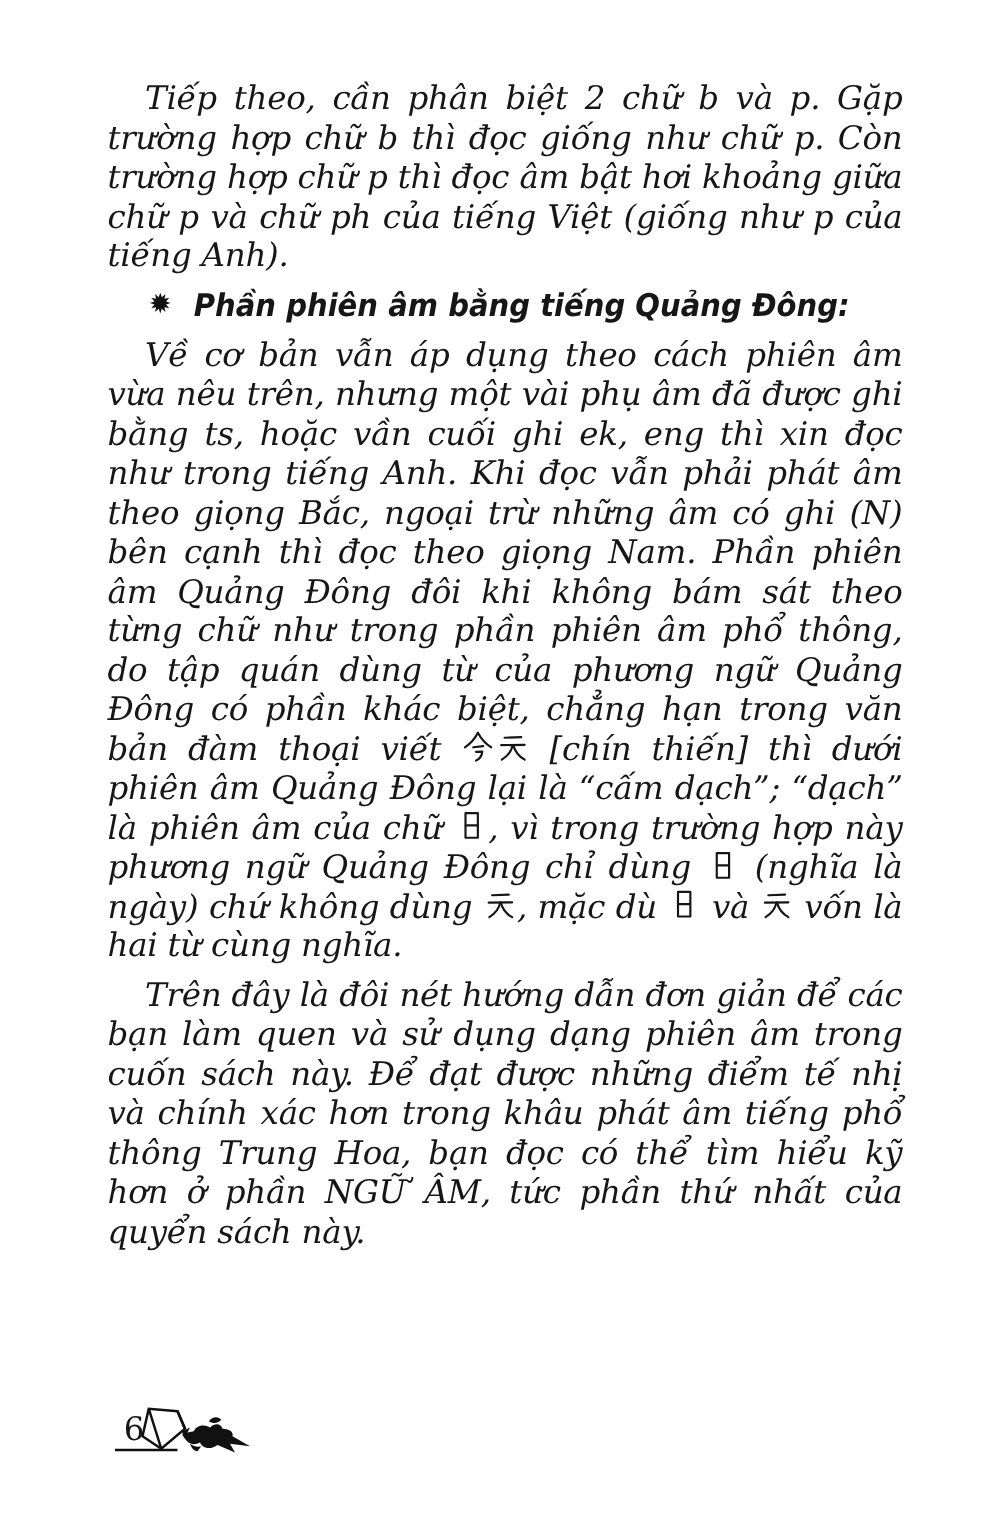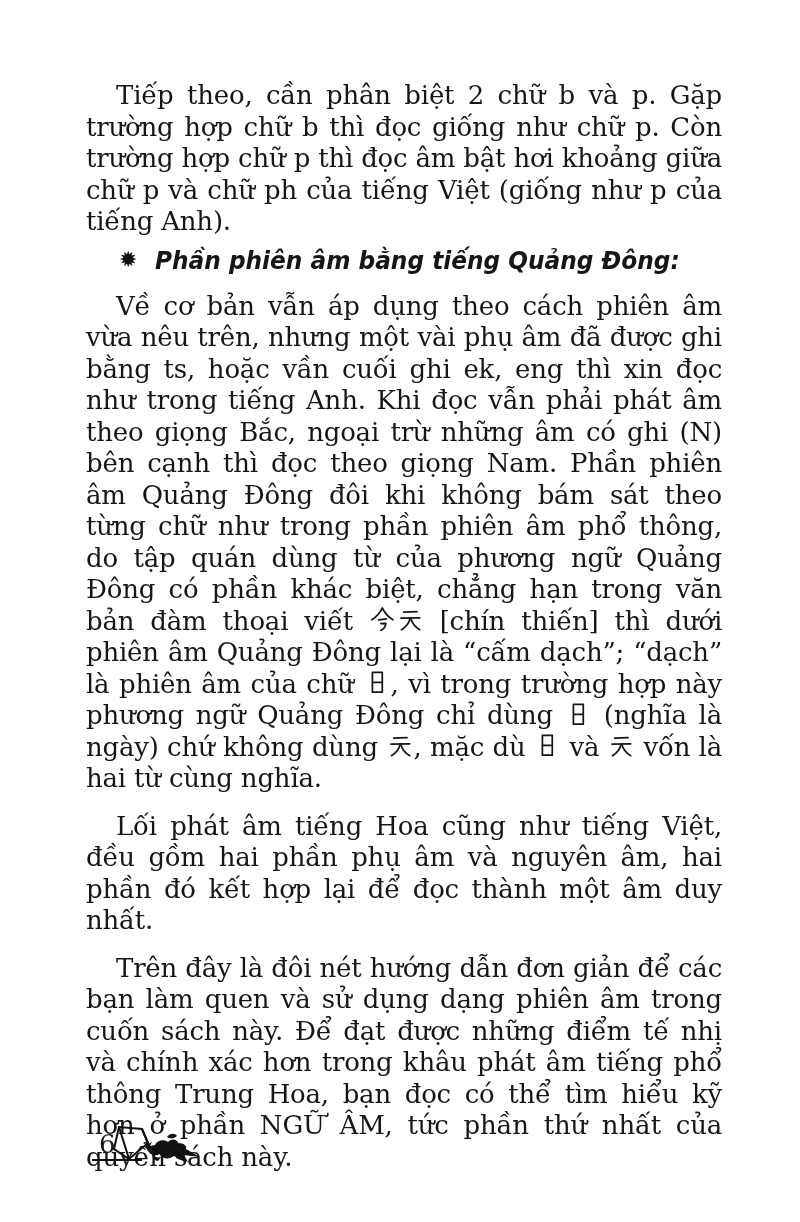--- a/index.html
+++ b/index.html
@@ -11,22 +11,23 @@
     overflow: hidden;
     color: #161616;
   }
   .page {
     position: absolute;
     top: 0; left: 0; right: 0; bottom: 0;
     padding: 64px 78px 0 86px;
     box-sizing: border-box;
   }
   p.para {
-    margin: 16px 0 8px 0;
+    margin: 0 0 8px 0;
     font-family: "DejaVu Serif", serif;
+    font-style: italic;
     font-size: 26px;
     line-height: 31.5px;
     text-align: justify;
     text-indent: 30px;
     letter-spacing: -0.2px;
   }
   .heading-line {
     display: flex;
     align-items: center;
     gap: 18px;
@@ -124,21 +125,20 @@
       </svg>, mặc dù <svg class="cjk" viewBox="0 0 100 100">
         <path d="M30,10 L70,10 L70,90 L30,90 Z"></path>
         <path d="M31,50 L69,50"></path>
       </svg> và <svg class="cjk" viewBox="0 0 100 100">
         <path d="M23,21 L77,19"></path>
         <path d="M12,45 L88,44"></path>
         <path d="M49,45 C46,63 33,80 14,92"></path>
         <path d="M51,45 C57,66 71,83 88,92"></path>
       </svg> vốn là hai từ cùng nghĩa.</p>
 
-  <p class="para">Lối phát âm tiếng Hoa cũng như tiếng Việt, đều gồm hai phần phụ âm và nguyên âm, hai phần đó kết hợp lại để đọc thành một âm duy nhất.</p>
 
 
   <p class="para">Trên đây là đôi nét hướng dẫn đơn giản để các bạn làm quen và sử dụng dạng phiên âm trong cuốn sách này. Để đạt được những điểm tế nhị và chính xác hơn trong khâu phát âm tiếng phổ thông Trung Hoa, bạn đọc có thể tìm hiểu kỹ hơn ở phần NGỮ ÂM, tức phần thứ nhất của quyển sách này.</p>
 
 </div>
 
 <div class="footer">
   <svg class="ornament" viewBox="0 0 116 52" aria-hidden="true">
 
     <line class="stroke" x1="2" y1="47" x2="52" y2="47"></line>

